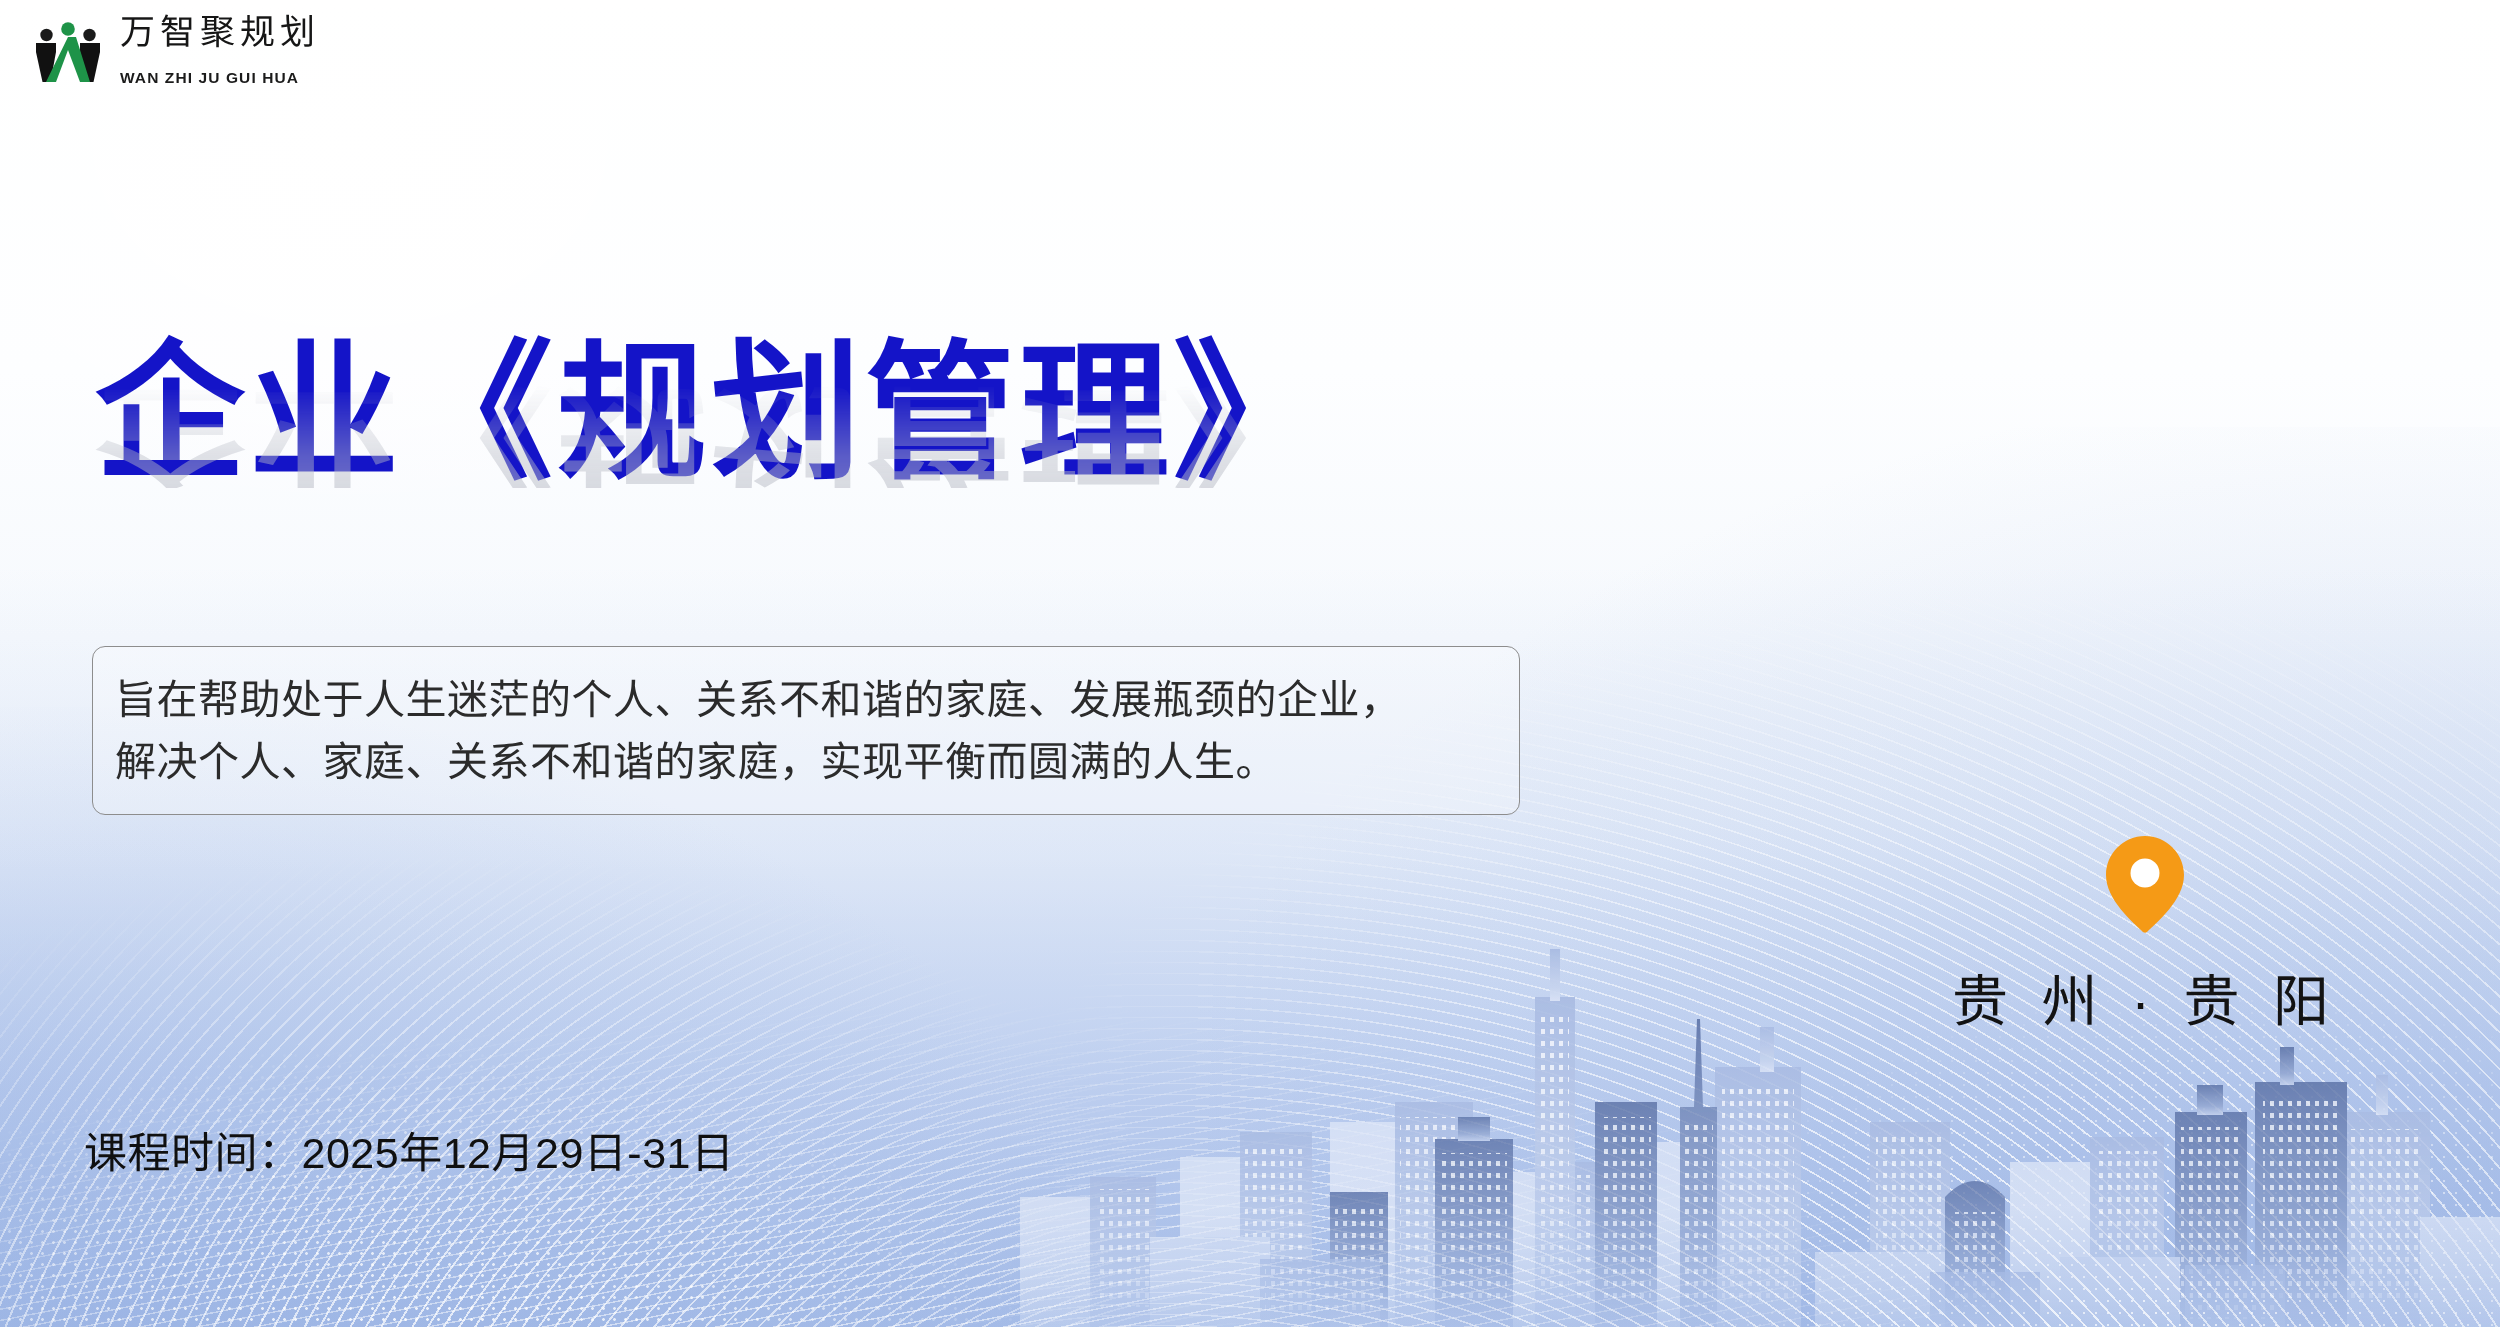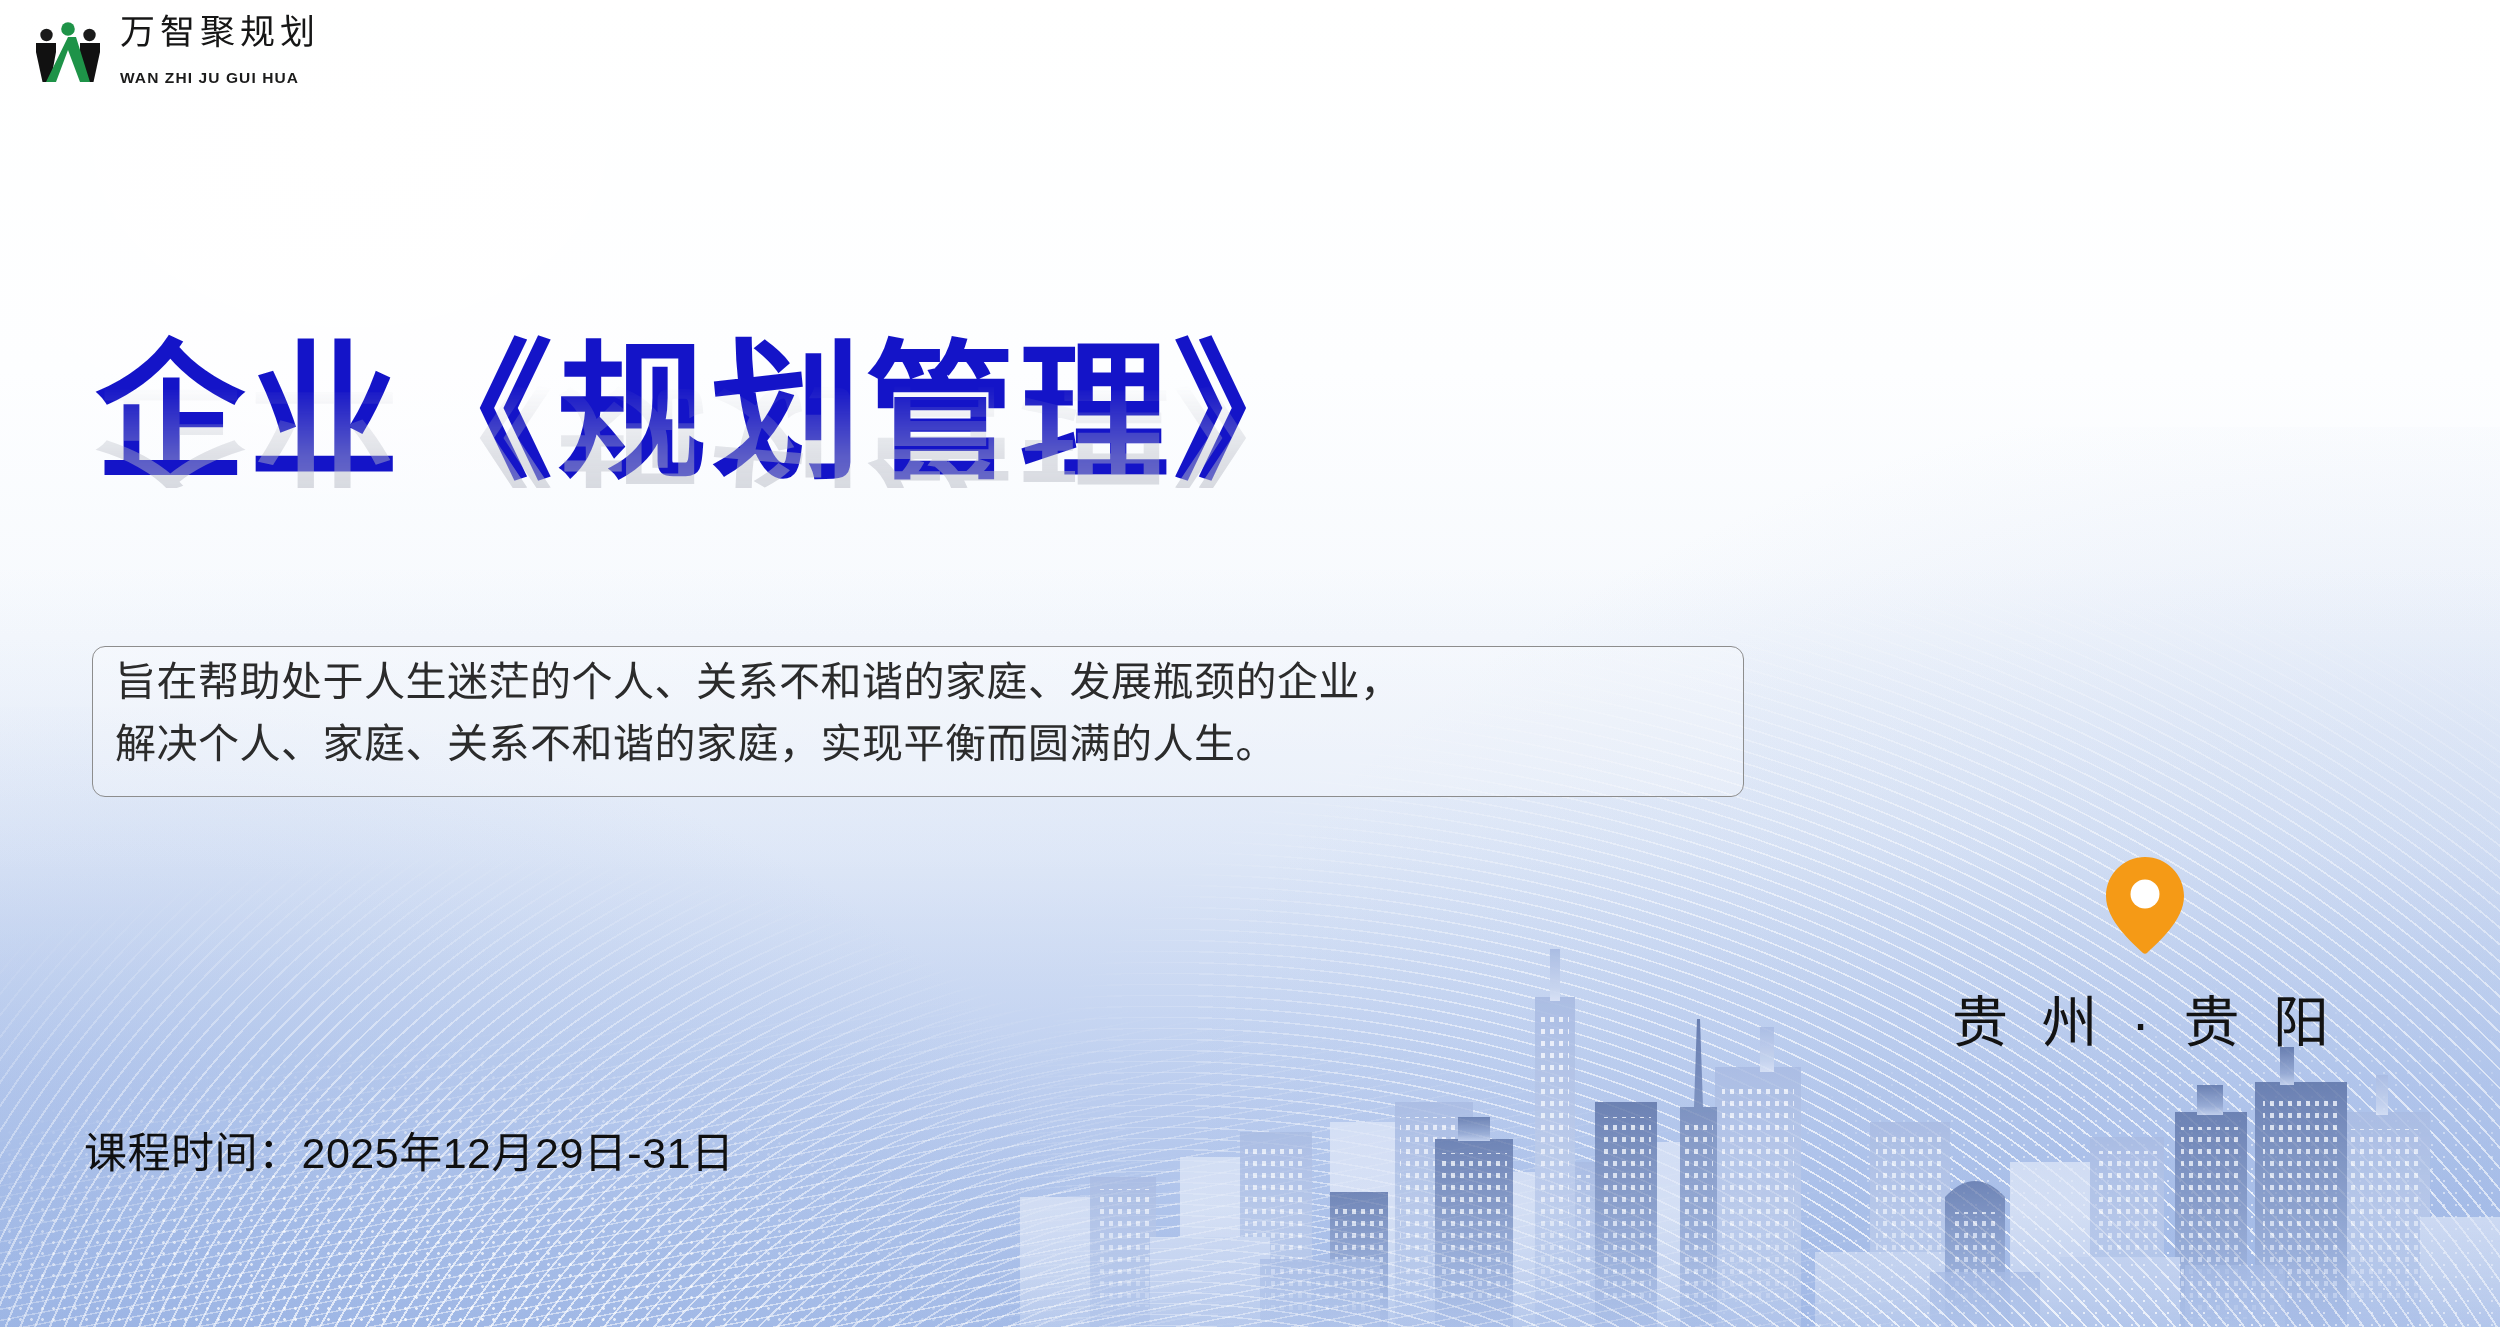--- a/index.html
+++ b/index.html
@@ -118,42 +118,42 @@
     font-weight:700;font-size:150px;line-height:1.0;
     color:#b9bcc6;letter-spacing:4px;white-space:nowrap;margin:0;
     transform:scaleY(-0.72);transform-origin:top center;
     -webkit-mask-image:linear-gradient(to top, rgba(0,0,0,0) 4%, rgba(0,0,0,0.50) 70%, rgba(0,0,0,0.62) 100%);
             mask-image:linear-gradient(to top, rgba(0,0,0,0) 4%, rgba(0,0,0,0.50) 70%, rgba(0,0,0,0.62) 100%);
     opacity:.85;
   }
 
   
   #desc-box{
-    position:absolute;left:92px;top:646px;width:1652px;
+    position:absolute;left:92px;top:646px;width:1428px;
     border:1.6px solid #8d8d8d;border-radius:13px;
-    padding:4px 24px 20px 22px;box-sizing:border-box;
+    padding:22px 24px 20px 22px;box-sizing:border-box;
     background:rgba(255,255,255,0.28);
   }
   #desc-box p{
     margin:0;font-size:41px;line-height:1.52;color:#2b2b2b;
     font-family:"Liberation Sans","DejaVu Sans",sans-serif;
     letter-spacing:0.5px;
   }
 
   
   #tagline{
     position:absolute;left:130px;top:855px;
     font-size:59px;font-weight:700;color:#111;letter-spacing:5px;
     font-family:"Liberation Sans","DejaVu Sans",sans-serif;
     white-space:nowrap;
   }
 
   
   #loc-block{
-    position:absolute;left:1955px;top:855px;width:380px;
+    position:absolute;left:1955px;top:834px;width:380px;
     display:flex;flex-direction:column;align-items:center;
   }
   #pin{display:block;width:84px;height:100px;}
   #loc-text{
     margin-top:22px;font-size:56px;color:#131313;letter-spacing:9px;
     font-family:"Liberation Sans","DejaVu Sans",sans-serif;white-space:nowrap;
   }
 
   
   #course-info{position:absolute;left:84px;top:1118px;}

